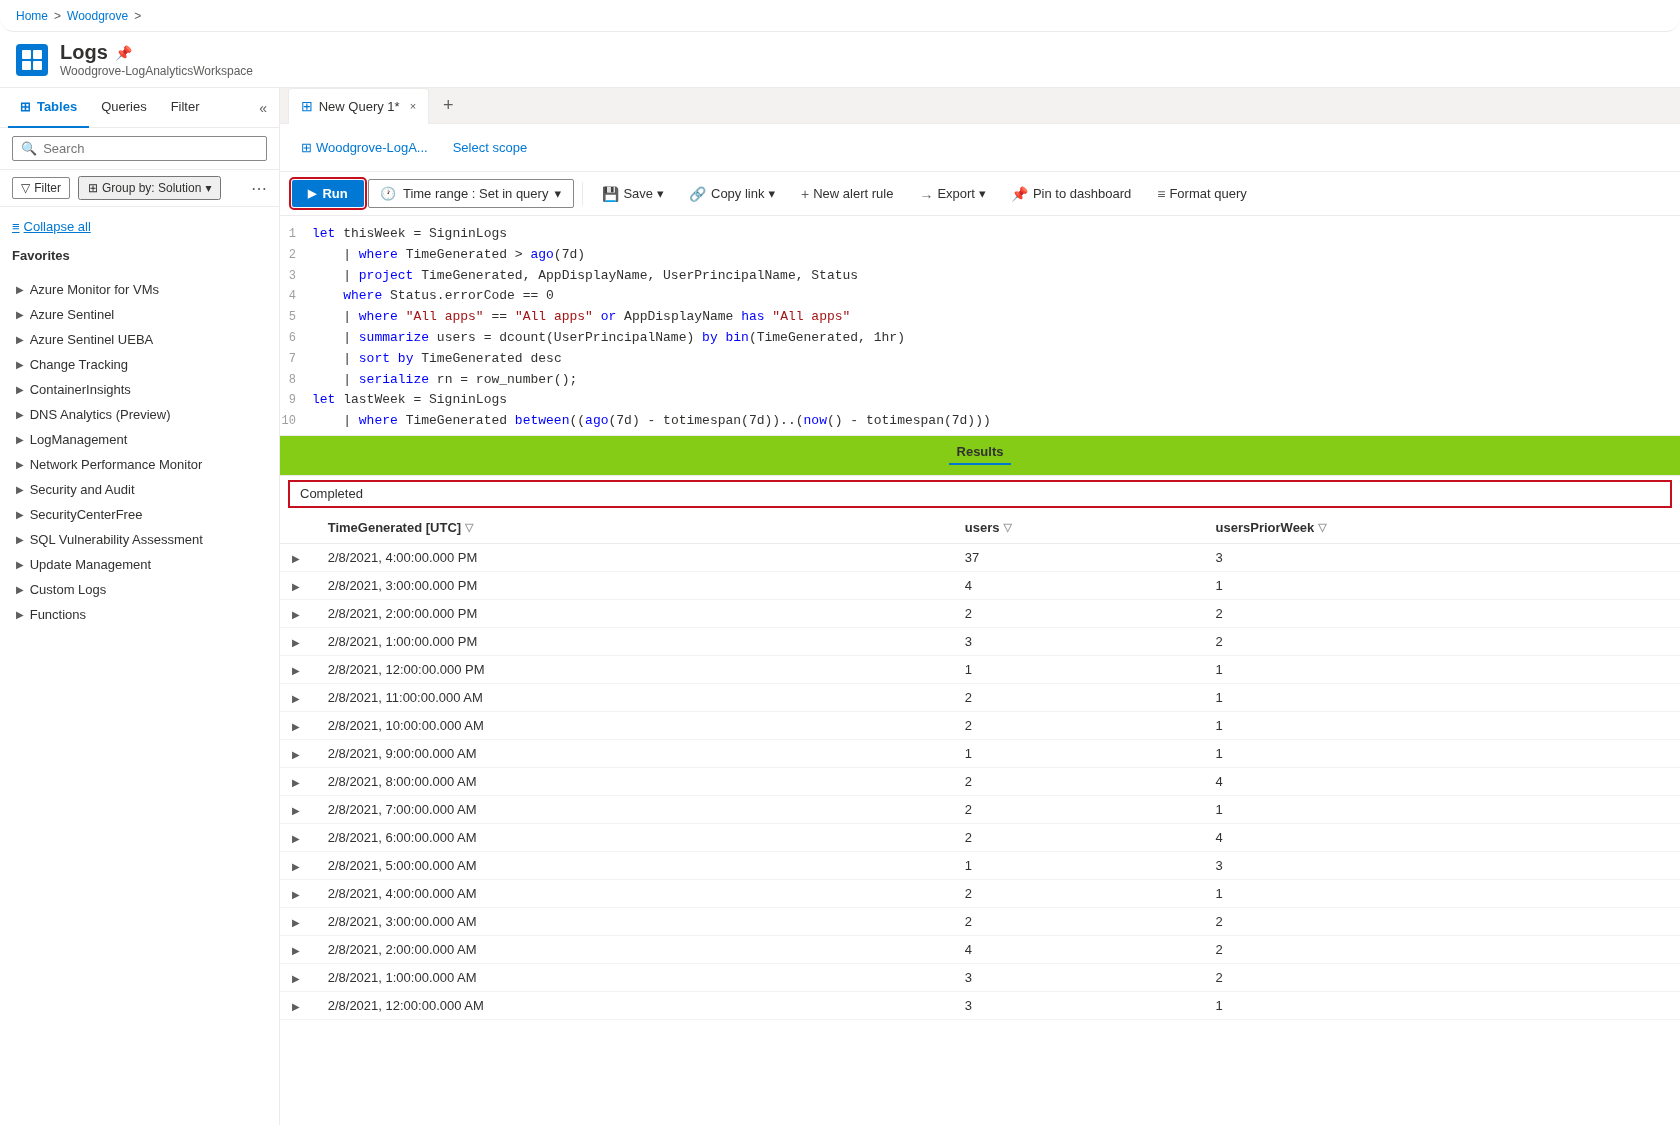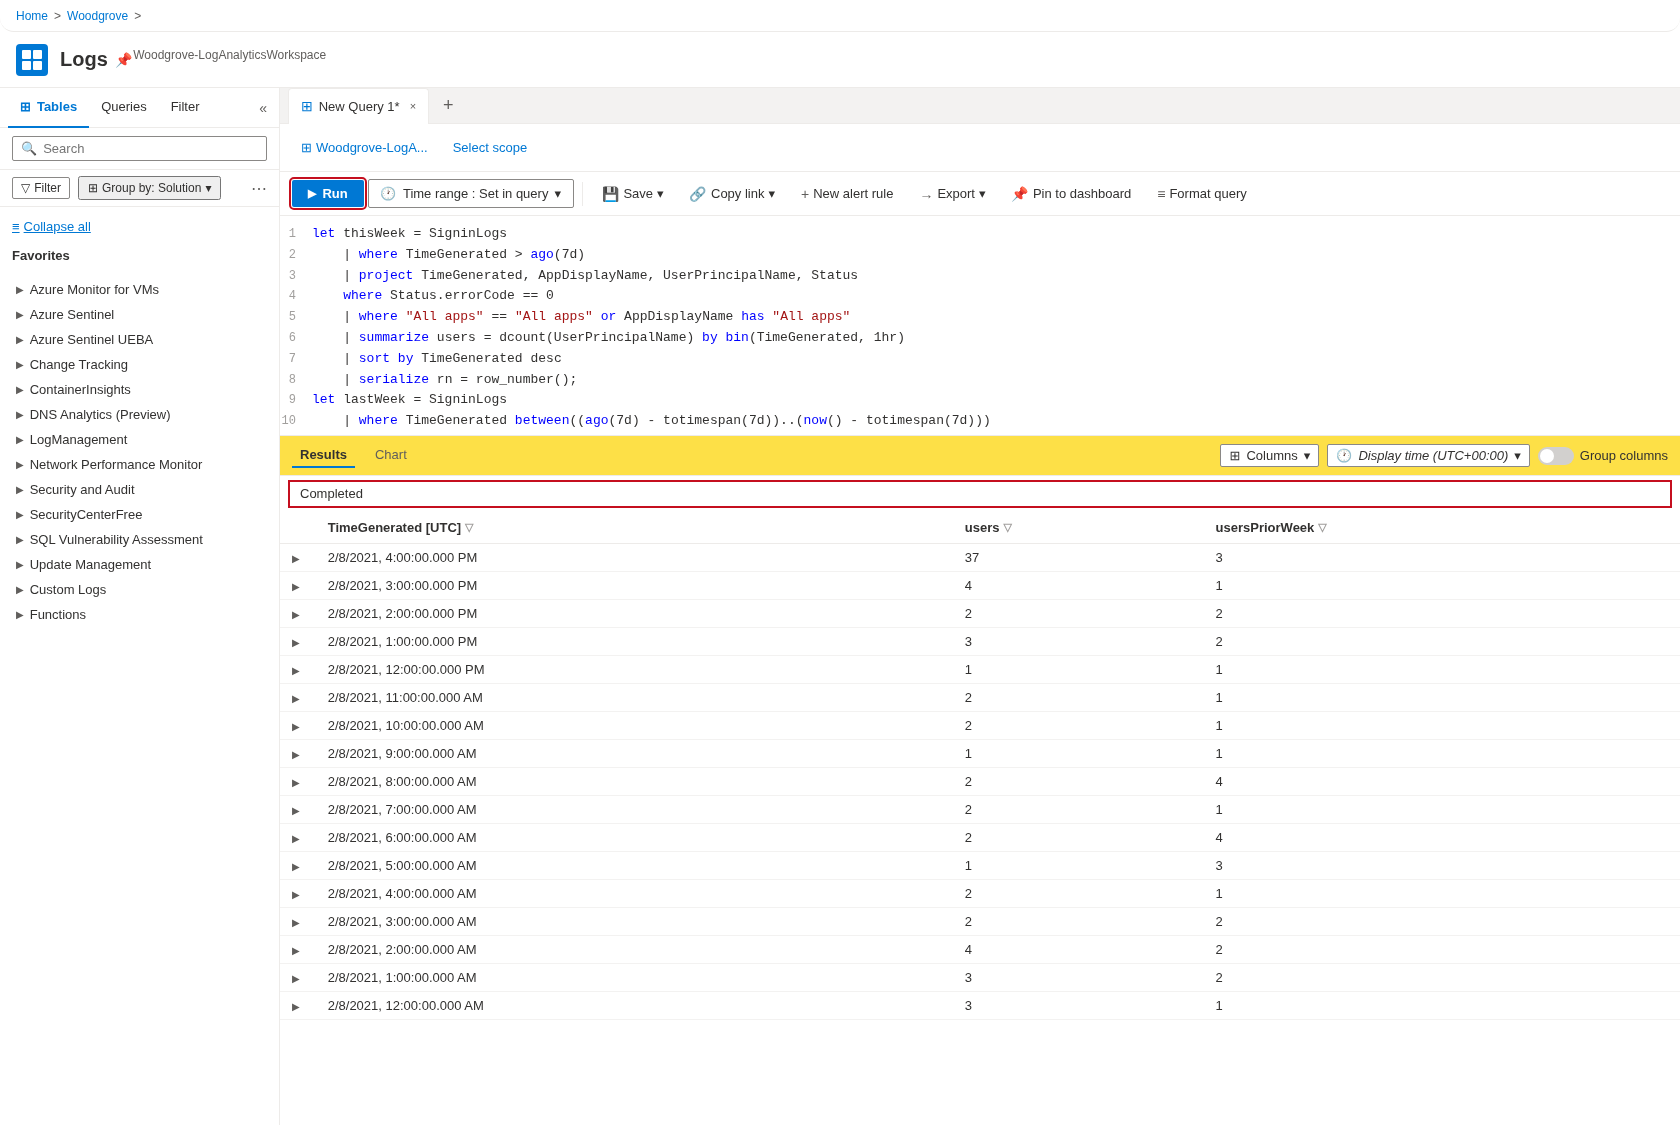--- a/index.html
+++ b/index.html
@@ -19,21 +19,21 @@
       border-bottom: 1px solid #edebe9; height: 56px;
     }
     .app-icon {
       width: 32px; height: 32px; background: #0078d4; border-radius: 4px;
       display: flex; align-items: center; justify-content: center; margin-right: 12px; flex-shrink: 0;
     }
     .app-icon-inner {
       width: 20px; height: 20px; display: grid; grid-template-columns: 1fr 1fr; gap: 2px;
     }
     .app-icon-inner span { background: #fff; border-radius: 1px; }
-    .app-title-group { display: flex; flex-direction: row; }
+    .app-title-group { display: flex; flex-direction: column; }
     .app-title { font-size: 20px; font-weight: 600; color: #323130; display: flex; align-items: center; gap: 8px; }
     .app-subtitle { font-size: 12px; color: #605e5c; }
     .pin-icon { font-size: 14px; cursor: pointer; color: #605e5c; }
 
     
     .main-layout { display: flex; height: calc(1125px - 32px - 56px); }
 
     
     .sidebar {
       width: 280px; flex-shrink: 0; border-right: 1px solid #edebe9;
@@ -162,21 +162,21 @@
     .line-content { flex: 1; white-space: pre; }
 
     
     .kw { color: #0000ff; }
     .str { color: #a31515; }
 
     
     .results-area { flex: 1; display: flex; flex-direction: column; overflow: hidden; }
     .results-tab-bar {
       display: flex; align-items: center; padding: 4px 12px; gap: 12px;
-      border-bottom: 1px solid #edebe9; height: 40px; background: #fde047;
+      border-bottom: 1px solid #edebe9; height: 40px; background: #84cc16; flex-direction: column;
     }
     .results-tab {
       font-size: 13px; padding: 4px 8px; cursor: pointer; color: #605e5c;
       border-bottom: 2px solid transparent;
     }
     .results-tab.active { color: #323130; border-bottom: 2px solid #0078d4; font-weight: 600; }
     .results-options {
       margin-left: auto; display: flex; align-items: center; gap: 8px;
     }
     .toggle-switch {

